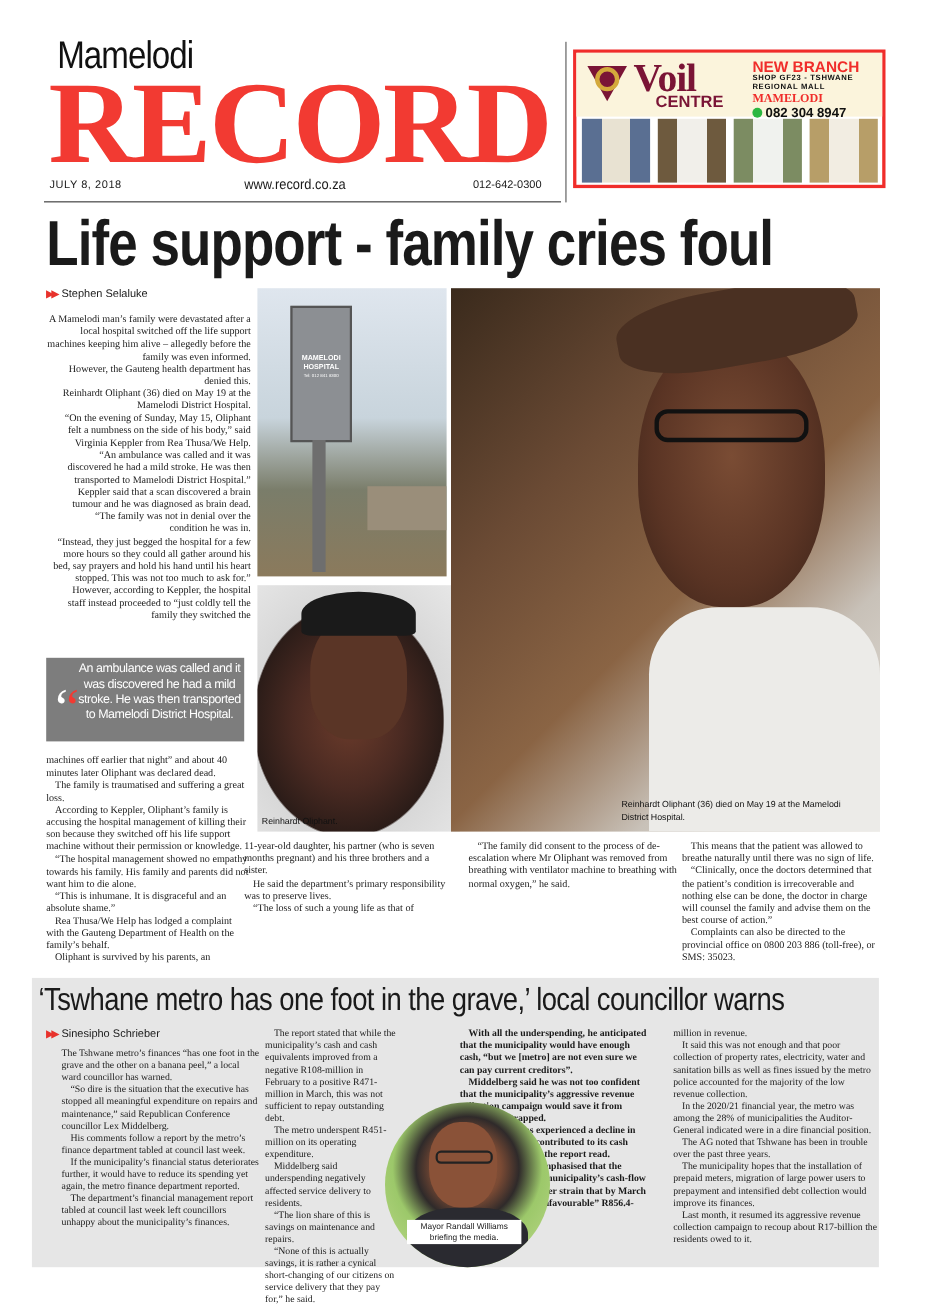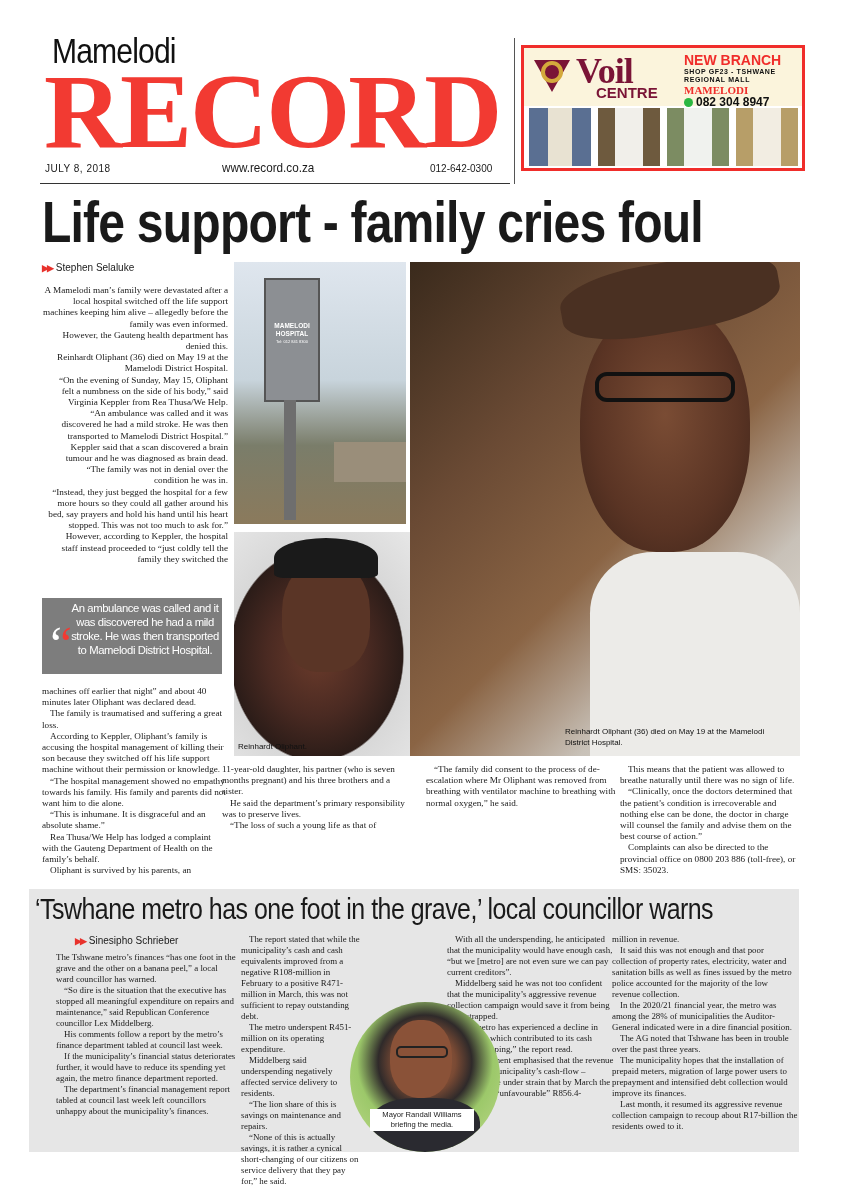--- a/index.html
+++ b/index.html
@@ -149,41 +149,41 @@
   <p>“The family did consent to the process of de-escalation where Mr Oliphant was removed from breathing with ventilator machine to breathing with normal oxygen,” he said.</p>
 </div>
 <div class="abs col" style="left:620px;top:764px;width:184px;">
   <p>This means that the patient was allowed to breathe naturally until there was no sign of life.</p>
   <p>“Clinically, once the doctors determined that the patient’s condition is irrecoverable and nothing else can be done, the doctor in charge will counsel the family and advise them on the best course of action.”</p>
   <p>Complaints can also be directed to the provincial office on 0800 203 886 (toll-free), or SMS: 35023.</p>
 </div>
 
 <div class="abs box2"></div>
 <div class="abs h2">‘Tswhane metro has one foot in the grave,’ local councillor warns</div>
-<div class="abs byline" style="left:42px;top:935px;margin-left:33px;">
+<div class="abs byline" style="left:42px;top:935px;">
   <span class="arr">▶▶</span><span>Sinesipho Schrieber</span>
 </div>
 
 <div class="abs col" style="left:56px;top:952px;width:180px;font-size:8.9px;line-height:11px;">
   <p class="ni">The Tshwane metro’s finances “has one foot in the grave and the other on a banana peel,” a local ward councillor has warned.</p>
   <p>“So dire is the situation that the executive has stopped all meaningful expenditure on repairs and maintenance,” said Republican Conference councillor Lex Middelberg.</p>
   <p>His comments follow a report by the metro’s finance department tabled at council last week.</p>
   <p>If the municipality’s financial status deteriorates further, it would have to reduce its spending yet again, the metro finance department reported.</p>
   <p>The department’s financial management report tabled at council last week left councillors unhappy about the municipality’s finances.</p>
 </div>
 
 <div class="abs col" style="left:241px;top:934px;width:120px;font-size:8.9px;line-height:11px;">
   <p>The report stated that while the municipality’s cash and cash equivalents improved from a negative R108-million in February to a positive R471-million in March, this was not sufficient to repay outstanding debt.</p>
   <p>The metro underspent R451-million on its operating expenditure.</p>
   <p>Middelberg said underspending negatively affected service delivery to residents.</p>
   <p>“The lion share of this is savings on maintenance and repairs.</p>
   <p>“None of this is actually savings, it is rather a cynical short-changing of our citizens on service delivery that they pay for,” he said.</p>
 </div>
 
-<div class="abs col" style="left:447px;top:934px;width:170px;font-size:8.9px;line-height:11px;">
+<div class="abs col" style="left:418px;top:934px;width:170px;font-size:8.9px;line-height:11px;font-weight:bold;">
   <p>With all the underspending, he anticipated that the municipality would have enough cash, “but we [metro] are not even sure we can pay current creditors”.</p>
   <p>Middelberg said he was not too confident that the municipality’s aggressive revenue collection campaign would save it from being cash-strapped.</p>
   <p>“The metro has experienced a decline in collections, which contributed to its cash reserves dropping,” the report read.</p>
   <p>The department emphasised that the revenue collection – municipality’s cash-flow – continues to be under strain that by March the metro had an “unfavourable” R856.4-</p>
 </div>
 
 <div class="abs mayor">
   <div style="position:absolute;left:40px;top:18px;width:62px;height:78px;border-radius:45%;background:#8a5238;"></div>
   <div style="position:absolute;left:46px;top:44px;width:52px;height:12px;border:2px solid #222;border-radius:5px;box-sizing:border-box;"></div>
   <div style="position:absolute;left:20px;top:96px;width:110px;height:60px;background:#2a2a30;border-radius:40% 40% 0 0;"></div>

